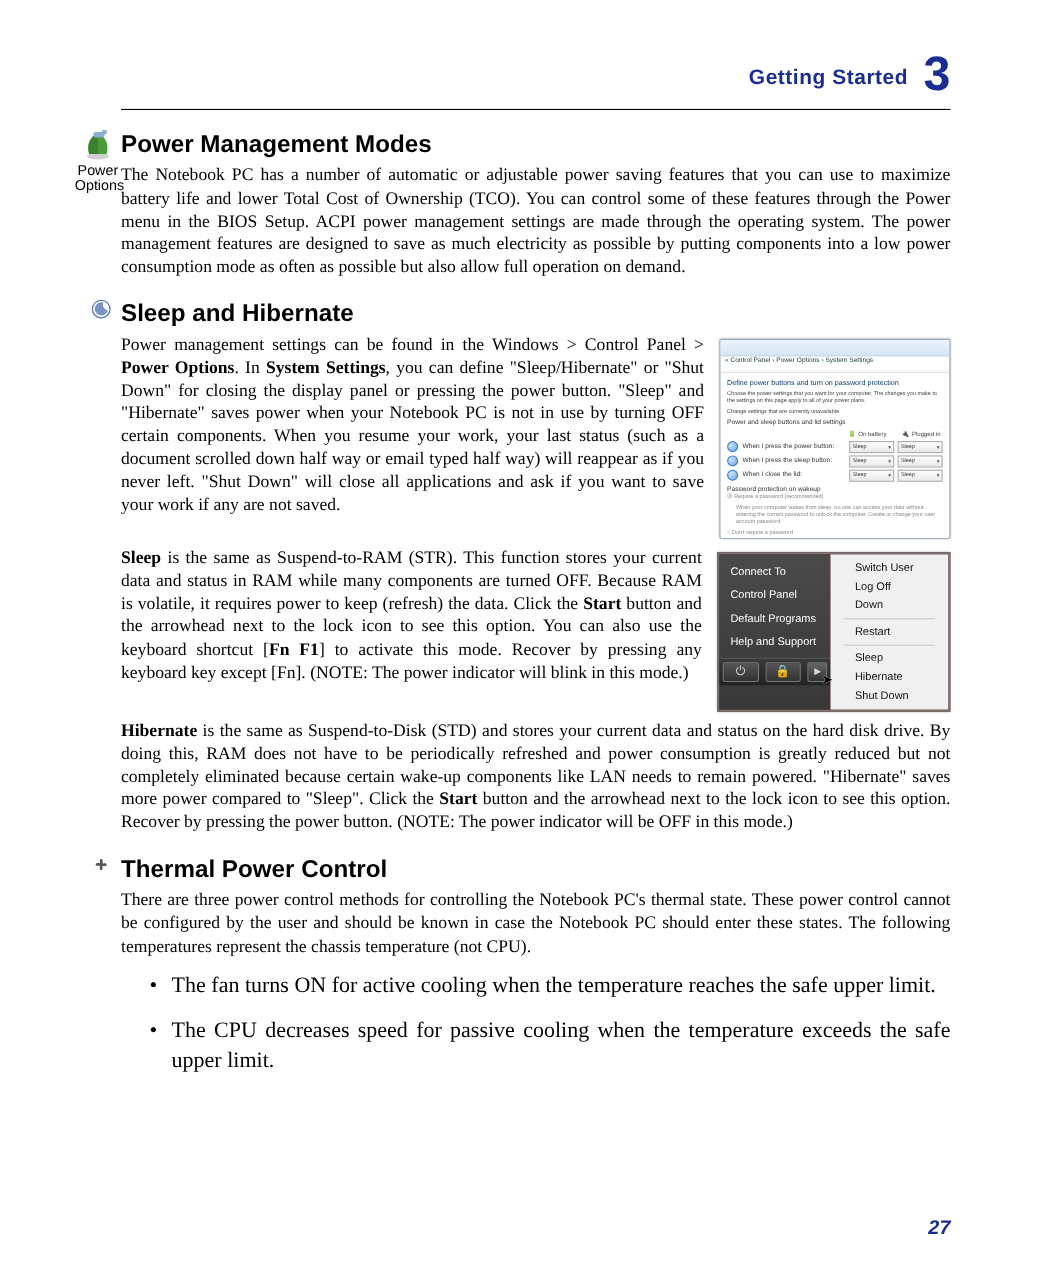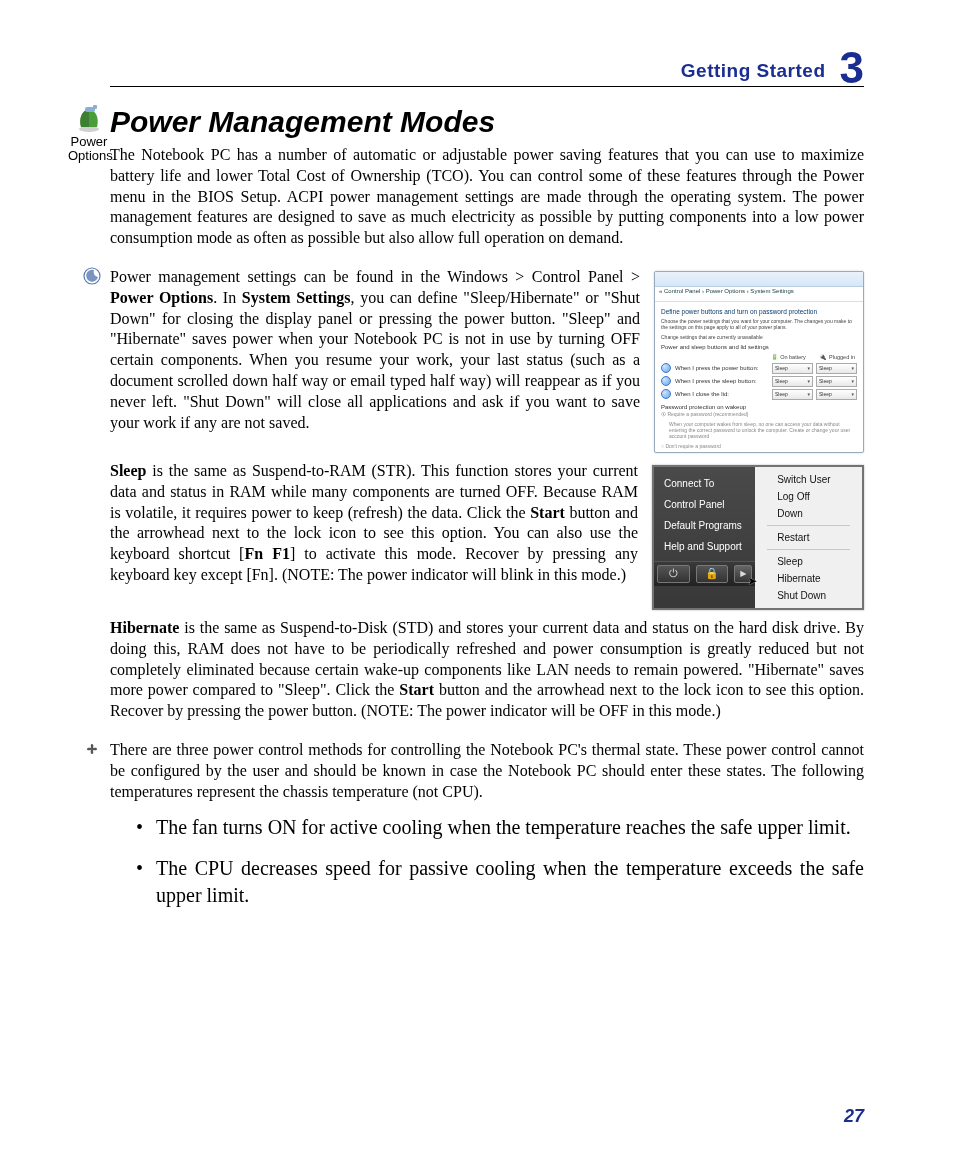--- a/index.html
+++ b/index.html
@@ -16,21 +16,21 @@
     height: 1155px;
     box-sizing: border-box;
     padding: 40px 90px 40px 110px;
   }
   .top-header {
     display: flex;
     justify-content: flex-end;
     align-items: baseline;
     border-bottom: 1px solid #000;
     margin-bottom: 18px;
-    padding-bottom: 2px;
+    padding-bottom: 15px;
   }
   .top-header .chapter-label {
     font-family: Arial, Helvetica, sans-serif;
     font-weight: bold;
     color: #1a2d91;
     font-size: 19px;
     margin-right: 14px;
     letter-spacing: 0.5px;
   }
   .top-header .chapter-number {
@@ -61,23 +61,22 @@
     font-family: Arial, Helvetica, sans-serif;
     font-size: 13px;
     line-height: 1.1;
     color: #000;
     width: 42px;
   }
   .power-icon-wrap svg { display: block; margin: 0 auto 2px auto; }
   h2.section-title {
     font-family: Arial, Helvetica, sans-serif;
     font-weight: bold;
-    font-size: 30px;
+    font-size: 22px;
     margin: 0 0 6px 0;
-    font-style: italic;
   }
   p.body {
     font-size: 16px;
     line-height: 1.3;
     text-align: justify;
     margin: 0 0 12px 0;
   }
   p.body b { font-weight: bold; }
   .float-right-box {
     float: right;
@@ -229,20 +228,21 @@
     <p class="body">The Notebook PC has a number of automatic or adjustable power saving features that you can use to maximize battery life and lower Total Cost of Ownership (TCO). You can control some of these features through the Power menu in the BIOS Setup. ACPI power management settings are made through the operating system. The power management features are designed to save as much electricity as possible by putting components into a low power consumption mode as often as possible but also allow full operation on demand.</p>
   </div>
 
   <div class="section">
     <div class="section-icon">
       <svg width="18" height="18" viewBox="0 0 18 18">
         <circle cx="9" cy="9" r="8" fill="none" stroke="#5a7ab0" stroke-width="1.2"></circle>
         <path d="M11 3 A6 6 0 1 0 15 10 A5 5 0 0 1 11 3 Z" fill="#7a94c0"></path>
       </svg>
     </div>
+    <h2 class="section-title">Sleep and Hibernate</h2>
 
     <div class="float-right-box">
       <div class="screenshot1">
         <div class="titlebar"></div>
         <div class="crumbbar">« Control Panel › Power Options › System Settings</div>
         <div class="content">
           <div class="h">Define power buttons and turn on password protection</div>
           <div class="small">Choose the power settings that you want for your computer. The changes you make to the settings on this page apply to all of your power plans.</div>
           <div class="small link">Change settings that are currently unavailable</div>
           <div style="font-size:6px;margin:3px 0 1px 0;">Power and sleep buttons and lid settings</div>
@@ -326,20 +326,21 @@
       <svg width="18" height="18" viewBox="0 0 18 18">
         <g fill="#555">
           <path d="M9 9 C5 3 12 2 10 8 Z"></path>
           <path d="M9 9 C15 5 16 12 10 10 Z"></path>
           <path d="M9 9 C13 15 6 16 8 10 Z"></path>
           <path d="M9 9 C3 13 2 6 8 8 Z"></path>
           <circle cx="9" cy="9" r="1.8"></circle>
         </g>
       </svg>
     </div>
+    <h2 class="section-title">Thermal Power Control</h2>
     <p class="body">There are three power control methods for controlling the Notebook PC's thermal state. These power control cannot be configured by the user and should be known in case the Notebook PC should enter these states. The following temperatures represent the chassis temperature (not CPU).</p>
     <ul class="bullets">
       <li>The fan turns ON for active cooling when the temperature reaches the safe upper limit.</li>
       <li>The CPU decreases speed for passive cooling when the temperature exceeds the safe upper limit.</li>
     </ul>
   </div>
 
   <div class="page-number">27</div>
 
 </div>

